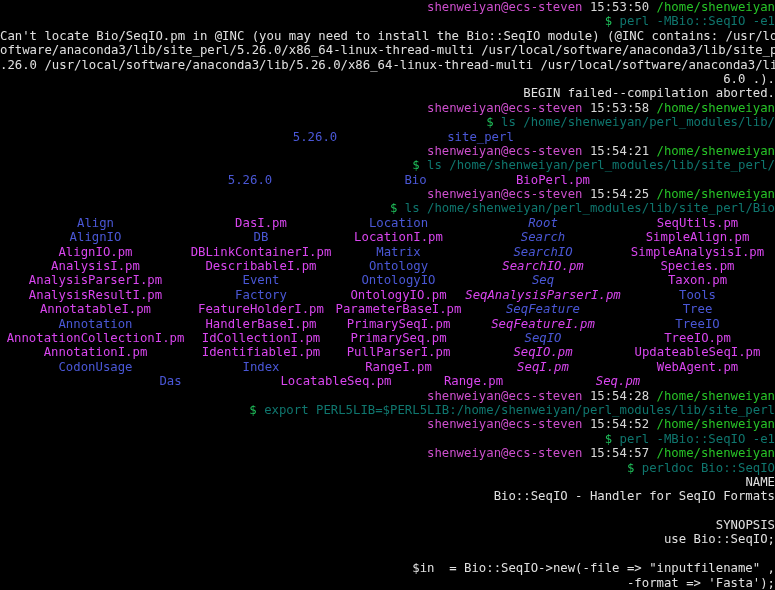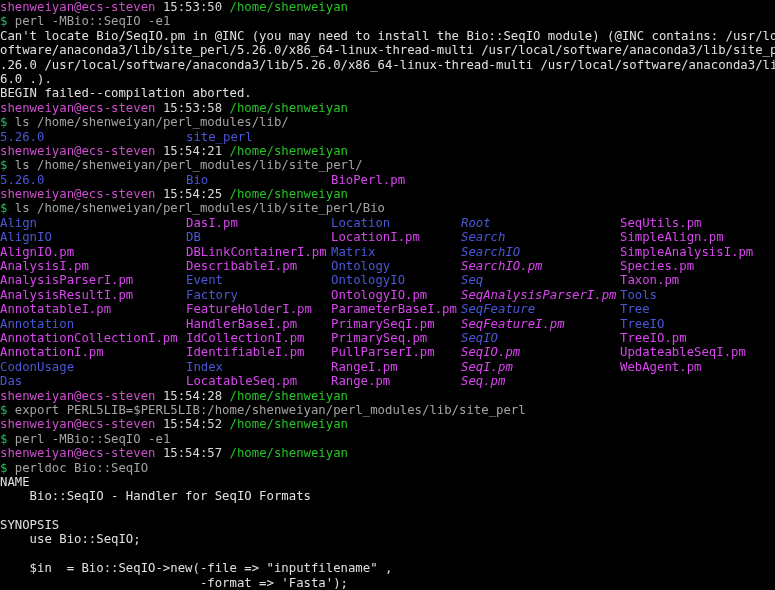--- a/index.html
+++ b/index.html
@@ -23,30 +23,31 @@
     color: #d8d8d8;
     padding: 0;
     box-sizing: border-box;
     overflow: hidden;
     white-space: pre;
   }
   .line {
     height: 14.4px;
     white-space: pre;
     display: block;
+    text-align: right;
   }
   .user    { color: #cc4fcc; }
   .time    { color: #d8d8d8; }
   .path    { color: #27c327; }
   .prompt  { color: #1fbf5a; }
-  .cmd     { color: #a3a3a3; }
+  .cmd     { color: #0f766e; }
   .dir     { color: #4a57d6; }
   .file    { color: #d946ef; }
   .doc     { color: #e0e0e0; }
-  .lsrow   { display: block; height: 14.4px; white-space: pre; }
+  .lsrow   { display: block; height: 14.4px; white-space: pre; text-align: center; }
   .lsrow span { display: inline-block; vertical-align: top; }
   .c0 { width: 186px; }
   .c1 { width: 145px; }
   .c2 { width: 130px; }
   .c3 { width: 159px; font-style: italic; }
   .c4 { width: 150px; }
 </style>
 </head>
 <body>
 

